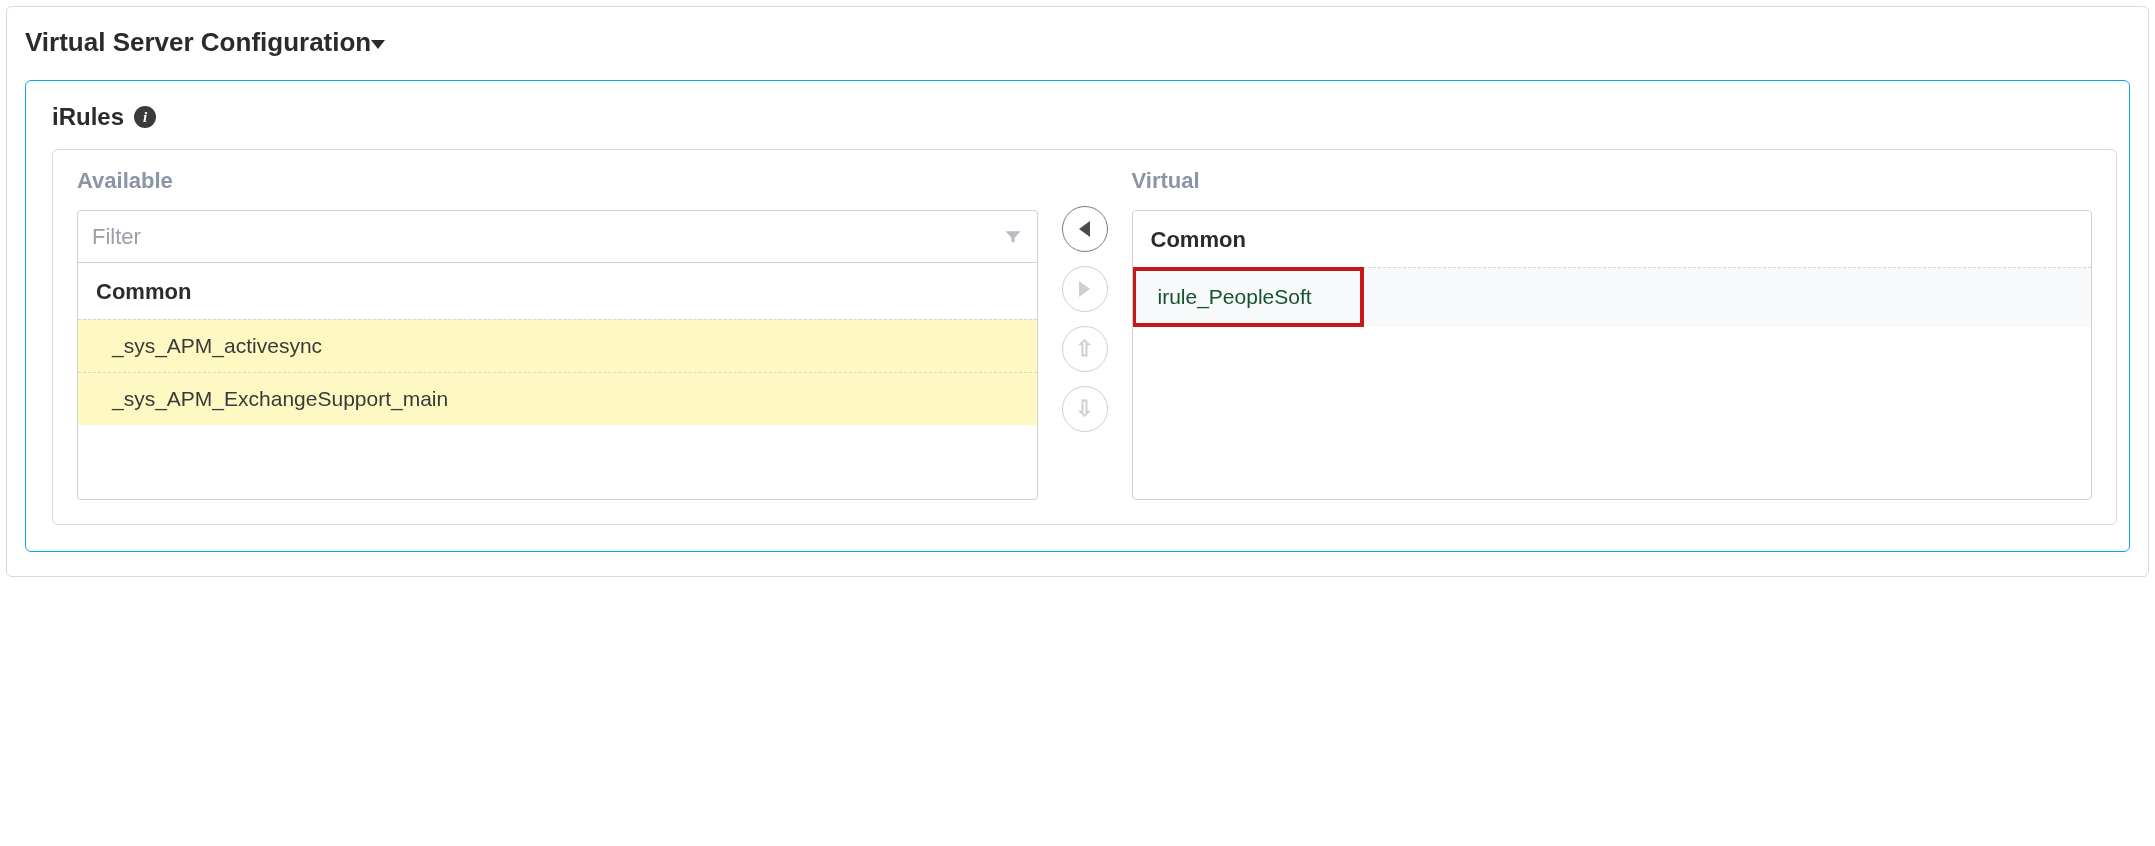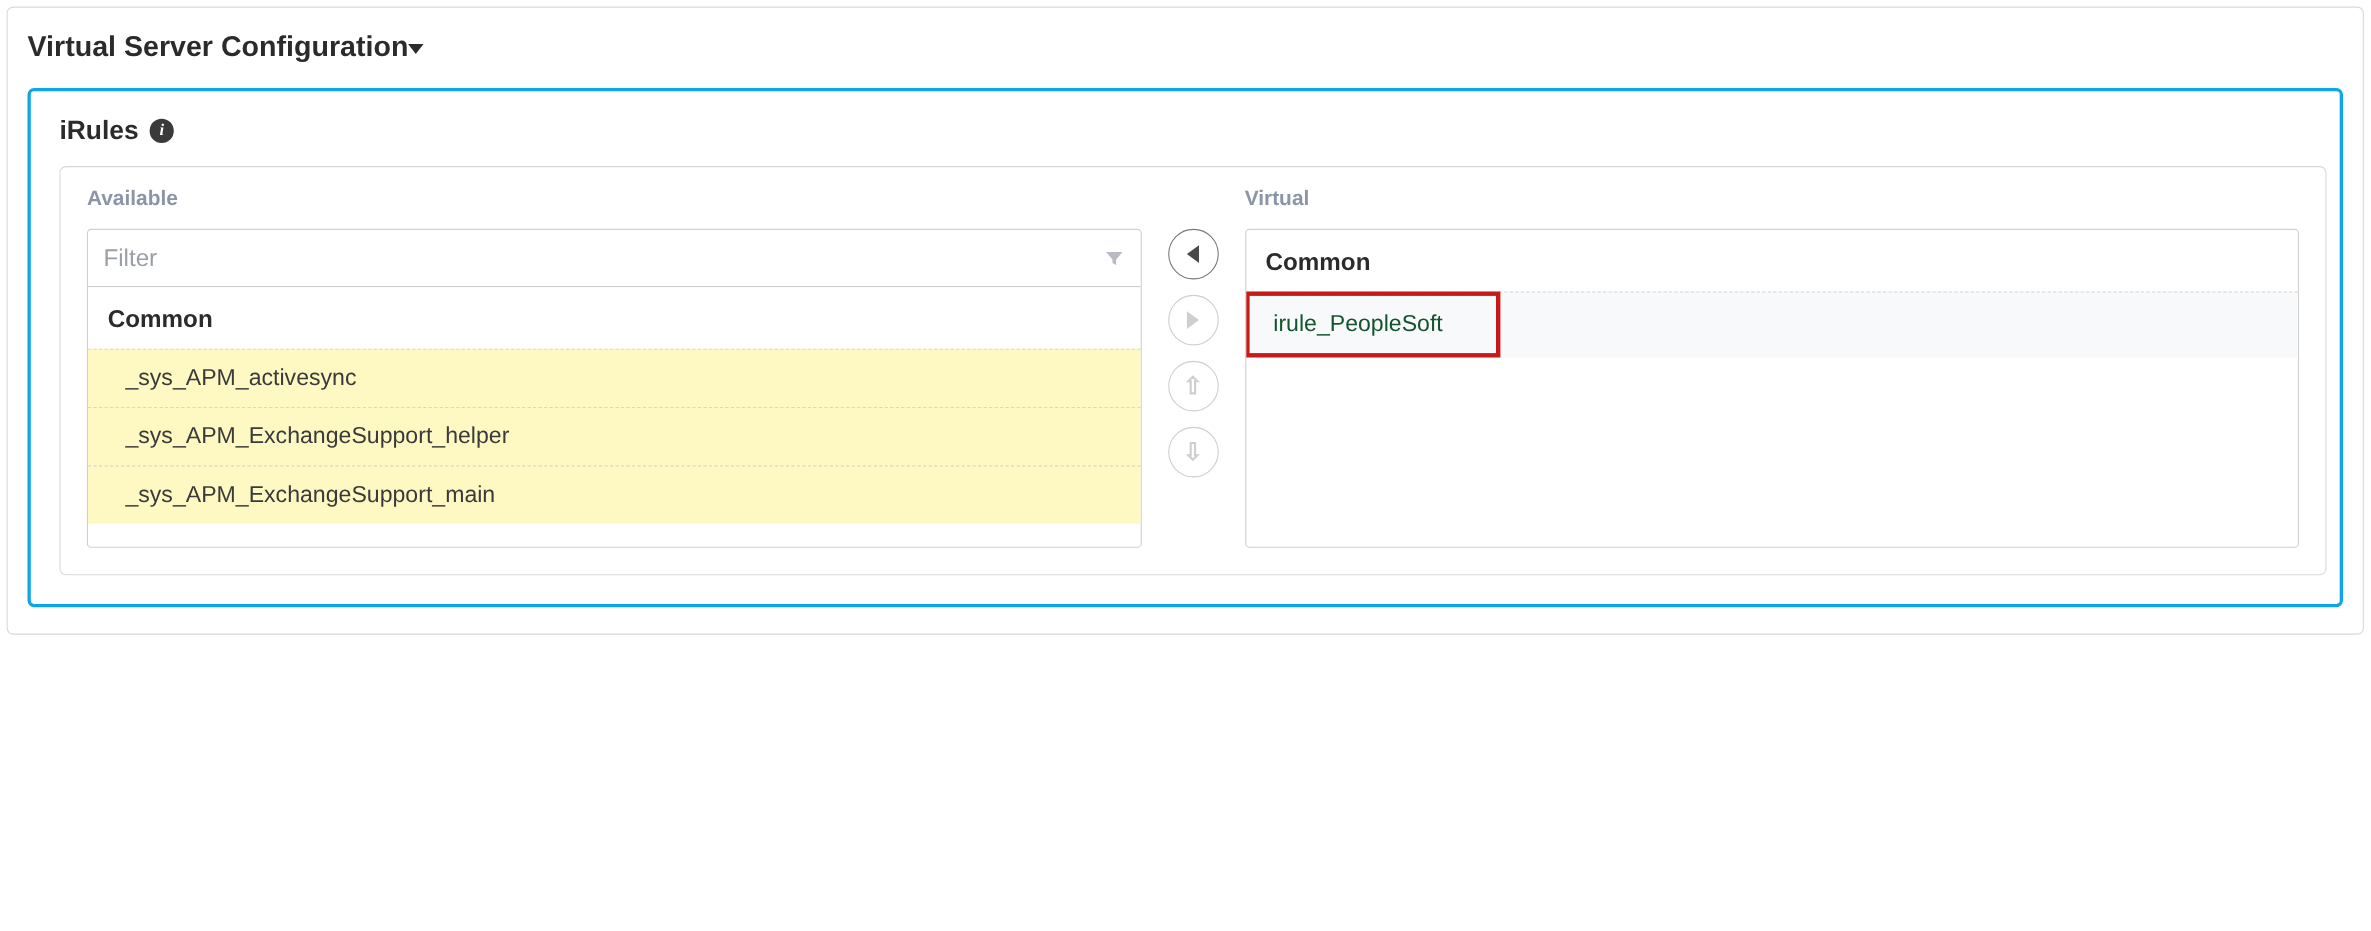--- a/index.html
+++ b/index.html
@@ -28,21 +28,21 @@
     color: #2b2b2b;
   }
   .caret-down {
     width: 0; height: 0;
     border-left: 7px solid transparent;
     border-right: 7px solid transparent;
     border-top: 9px solid #2b2b2b;
     margin-top: 4px;
   }
   .inner-panel {
-    border: 3px solid #0ea5e9;
+    border: 1px solid #0ea5e9;
     border-radius: 6px;
     padding: 22px 12px 26px 26px;
   }
   .subsection-header {
     display: flex;
     align-items: center;
     gap: 10px;
     margin-bottom: 18px;
   }
   .subsection-title {
@@ -67,21 +67,21 @@
   .dual-list-panel {
     border: 1px solid #d9d9d9;
     border-radius: 6px;
     padding: 18px 24px 24px 24px;
     display: flex;
     align-items: flex-start;
     gap: 24px;
   }
   .list-column { flex: 1; display: flex; flex-direction: column; }
   .list-label {
-    font-size: 19px;
+    font-size: 22px;
     font-weight: 700;
     color: #8a96a8;
     margin-bottom: 16px;
   }
   .list-box {
     border: 1px solid #d0d0d0;
     border-radius: 4px;
     background: #fff;
     min-height: 290px;
     overflow: hidden;
@@ -207,21 +207,20 @@
           <div class="filter-row">
             <input class="filter-input" type="text" placeholder="Filter" style="">
             <span class="filter-icon">
               <svg width="20" height="20" viewBox="0 0 24 24" fill="#b8bcc2">
                   <path d="M3 5h18l-7 8v6l-4-2v-4L3 5z"></path>
                 </svg>
             </span>
           </div>
           <div class="group-header">Common</div>
           <div class="list-item">_sys_APM_activesync</div>
-          <div class="list-item">_sys_APM_ExchangeSupport_helper</div>
           <div class="list-item">_sys_APM_ExchangeSupport_main</div>
         </div>
       </div>
 
       <div class="controls-column">
         <div class="circ-btn">
             <span class="tri-left"></span>
           </div>
         <div class="circ-btn disabled">
             <span class="tri-right"></span>

